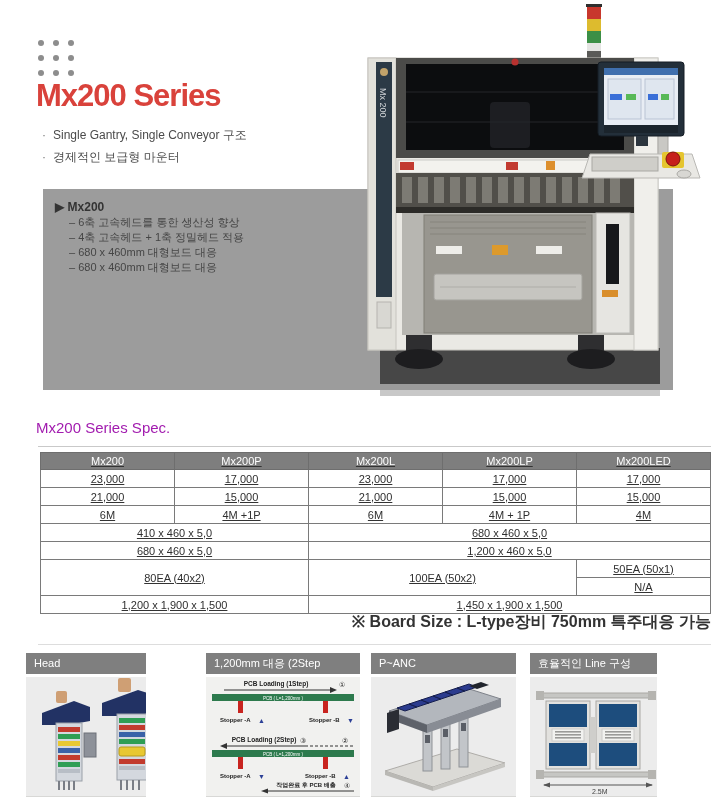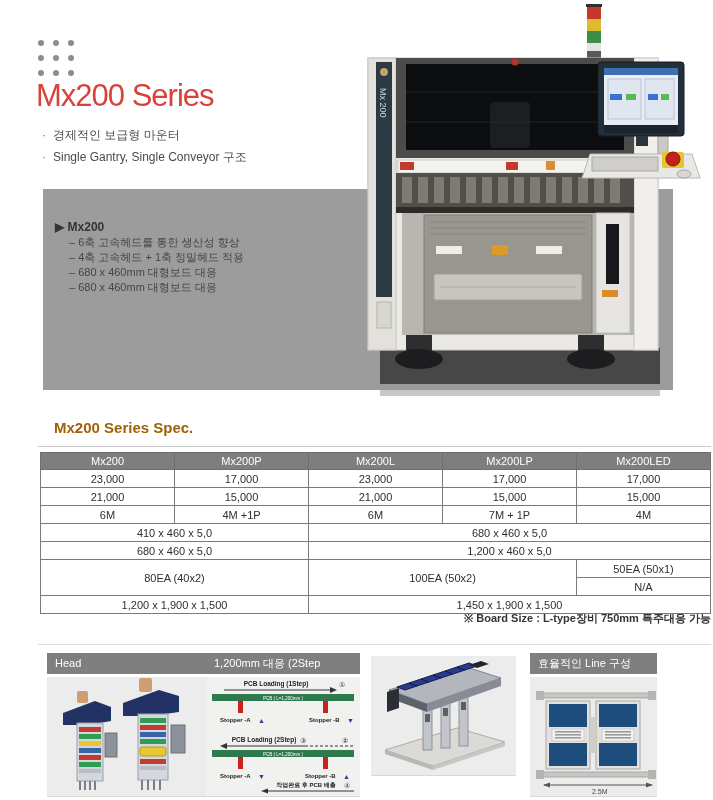--- a/index.html
+++ b/index.html
@@ -5,42 +5,42 @@
   html,body{margin:0;padding:0;}
   body{
     width:713px;height:800px;position:relative;background:#ffffff;
     font-family:"Liberation Sans", sans-serif;color:#333;overflow:hidden;
   }
   
   .dots{position:absolute;left:38px;top:40px;width:38px;height:38px;
     display:grid;grid-template-columns:repeat(3,6px);grid-template-rows:repeat(3,6px);gap:9px;}
   .dots span{width:6px;height:6px;border-radius:50%;background:#8d8d8d;display:block;}
   
-  .title{position:absolute;left:36px;top:78px;font-size:31px;font-weight:normal;color:#d9423b;letter-spacing:-1px;}
+  .title{position:absolute;left:36px;top:78px;font-size:31px;font-weight:bold;color:#d9423b;letter-spacing:-1px;}
   .bullets{position:absolute;left:42px;top:124px;font-size:12px;color:#4a4a4a;}
   .bullet{line-height:22px;}
   .bmark{margin-right:7px;color:#777;}
   
   .feature-box{position:absolute;left:43px;top:189px;width:630px;height:201px;background:#9c9c9c;
     padding:9px 0 0 12px;box-sizing:border-box;z-index:1;}
-  .model-name{font-size:12px;font-weight:600;color:#343434;line-height:15px;margin-top:22px;}
+  .model-name{font-size:12px;font-weight:600;color:#343434;line-height:15px;margin-top:2px;}
   .model-feature{font-size:11px;color:#454545;line-height:15px;margin-left:14px;}
   
   .machine{position:absolute;left:340px;top:2px;z-index:2;}
   
-  .spec-heading{position:absolute;left:54px;top:419px;font-size:15px;font-weight:bold;color:#a16207;}
+  .spec-heading{position:absolute;left:36px;top:419px;font-size:15px;font-weight:normal;color:#a21caf;}
   .spec-rule{position:absolute;left:38px;top:446px;width:673px;height:1px;background:#c9c9c9;}
-  table.spec{position:absolute;left:40px;top:452px;width:671px;border-collapse:collapse;table-layout:fixed;z-index:3;}
+  table.spec{position:absolute;left:40px;top:452px;width:671px;border-collapse:collapse;table-layout:fixed;z-index:3;text-decoration:underline;}
   table.spec th{background:#7e7e7e;color:#fff;font-size:11px;font-weight:normal;height:16px;border:1px solid #6e6e6e;padding:0;}
   table.spec td{font-size:11px;color:#2f2f2f;text-align:center;height:17px;border:1px solid #7a7a7a;padding:0;background:#fff;}
-  .footnote{position:absolute;left:40px;top:610px;width:671px;text-align:right;font-size:11px;font-weight:bold;color:#333;}
+  .footnote{position:absolute;left:40px;top:610px;width:671px;text-align:right;font-size:16px;font-weight:bold;color:#333;}
   
   .bottom-rule{position:absolute;left:38px;top:644px;width:673px;height:1px;background:#dddddd;}
   .panel{position:absolute;top:653px;height:145px;}
-  .p1{left:47px;width:170px;}
+  .p1{left:26px;width:120px;}
   .p2{left:206px;width:154px;}
   .p3{left:371px;width:145px;}
   .p4{left:530px;width:127px;}
   .panel-header{height:21px;line-height:21px;background:#7f7f7f;color:#fff;font-size:11px;padding-left:8px;}
   .panel-body{margin-top:3px;height:119px;background:#ececec;position:relative;overflow:hidden;
     border-bottom:1px solid #d8d8d6;}
   svg text{font-family:"Liberation Sans", sans-serif;}
 </style>
 </head>
 <body>
@@ -52,22 +52,22 @@
     <span></span>
     <span></span>
     <span></span>
     <span></span>
     <span></span>
     <span></span>
 </div>
 
 <div class="title">Mx200 Series</div>
 <div class="bullets">
+    <div class="bullet"><span class="bmark">·</span><span>Single Gantry, Single Conveyor 구조</span></div>
     <div class="bullet"><span class="bmark">·</span><span>경제적인 보급형 마운터</span></div>
-    <div class="bullet"><span class="bmark">·</span><span>Single Gantry, Single Conveyor 구조</span></div>
   </div>
 
 <div class="feature-box">
   <div>
       <div class="model-name">▶ Mx200</div>
       <div class="model-feature">– 6축 고속헤드를 통한 생산성 향상</div>
       <div class="model-feature">– 4축 고속헤드 + 1축 정밀헤드 적용</div>
       <div class="model-feature">– 680 x 460mm 대형보드 대응</div>
       <div class="model-feature">– 680 x 460mm 대형보드 대응</div>
     </div>
@@ -198,21 +198,21 @@
         <td>21,000</td>
         <td>15,000</td>
         <td>21,000</td>
         <td>15,000</td>
         <td>15,000</td>
       </tr>
       <tr>
         <td>6M</td>
         <td>4M +1P</td>
         <td>6M</td>
-        <td>7M + 1P</td>
+        <td>4M + 1P</td>
         <td>4M</td>
       </tr>
       <tr>
         <td colspan="2">410 x 460 x 5,0</td>
         <td colspan="3">680 x 460 x 5,0</td>
       </tr>
       <tr>
         <td colspan="2">680 x 460 x 5,0</td>
         <td colspan="3">1,200 x 460 x 5,0</td>
       </tr>
@@ -310,20 +310,21 @@
 
       <text x="100" y="110" text-anchor="middle" font-size="6" font-weight="bold" fill="#222">작업완료 후 PCB 배출</text>
       <text x="138" y="111" font-size="7" fill="#222">④</text>
       <line x1="62" y1="114" x2="148" y2="114" stroke="#333" stroke-width="1"></line>
       <polygon points="62,111.5 55,114 62,116.5" fill="#333"></polygon>
     </svg>
   </div>
 </div>
 
 <div class="panel p3">
+  <div class="panel-header">P~ANC</div>
   <div class="panel-body">
     <svg width="145" height="119" viewBox="0 0 145 119">
       <polygon points="14,94 86,72 134,86 62,110" fill="#dbdad6" stroke="#aeaca8"></polygon>
       <polygon points="14,94 62,110 62,114 14,98" fill="#b9b8b4"></polygon>
       <polygon points="62,110 134,86 134,90 62,114" fill="#c7c6c2"></polygon>
       <rect x="52" y="46" width="9" height="48" fill="#c2c5c9" stroke="#8f9296"></rect>
       <rect x="70" y="40" width="9" height="52" fill="#c2c5c9" stroke="#8f9296"></rect>
       <rect x="88" y="34" width="9" height="56" fill="#c2c5c9" stroke="#8f9296"></rect>
       <rect x="54" y="58" width="5" height="8" fill="#5a5e66"></rect>
       <rect x="72" y="52" width="5" height="8" fill="#5a5e66"></rect>

